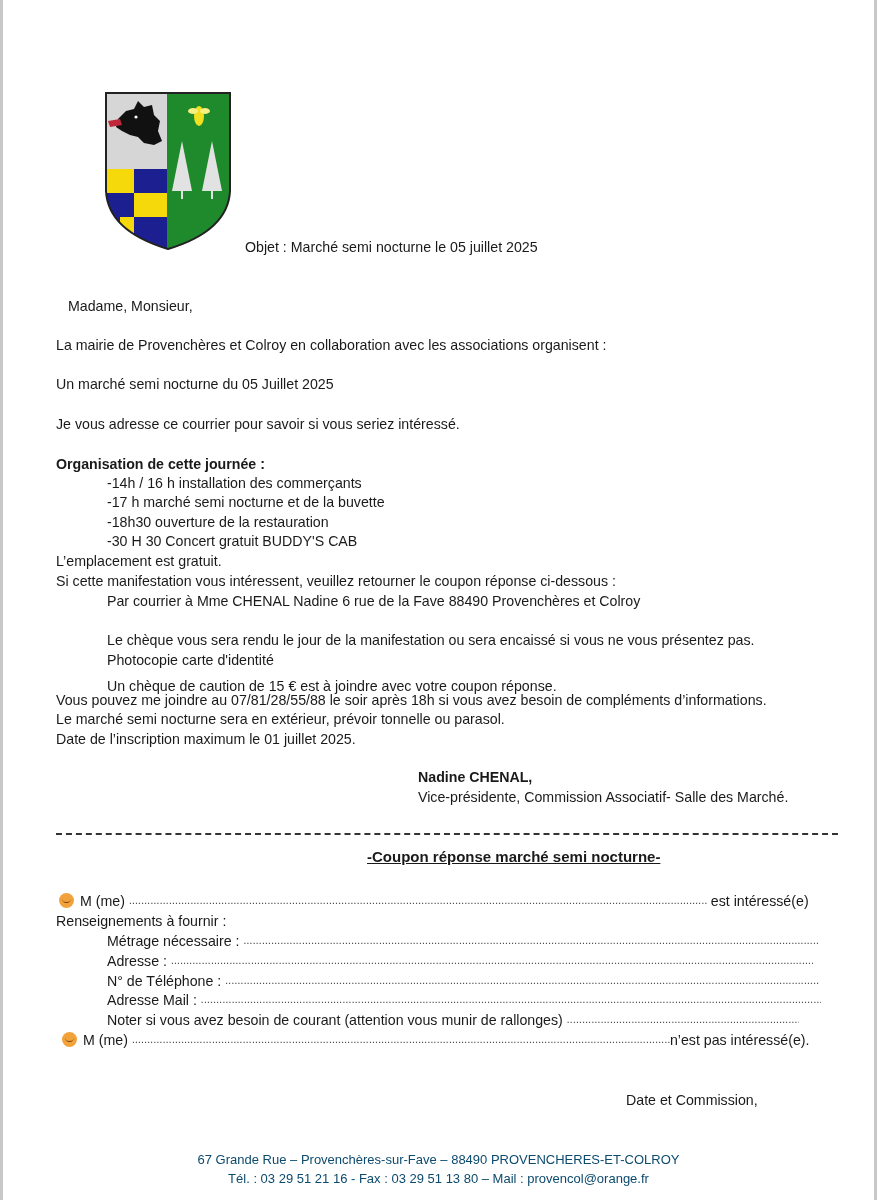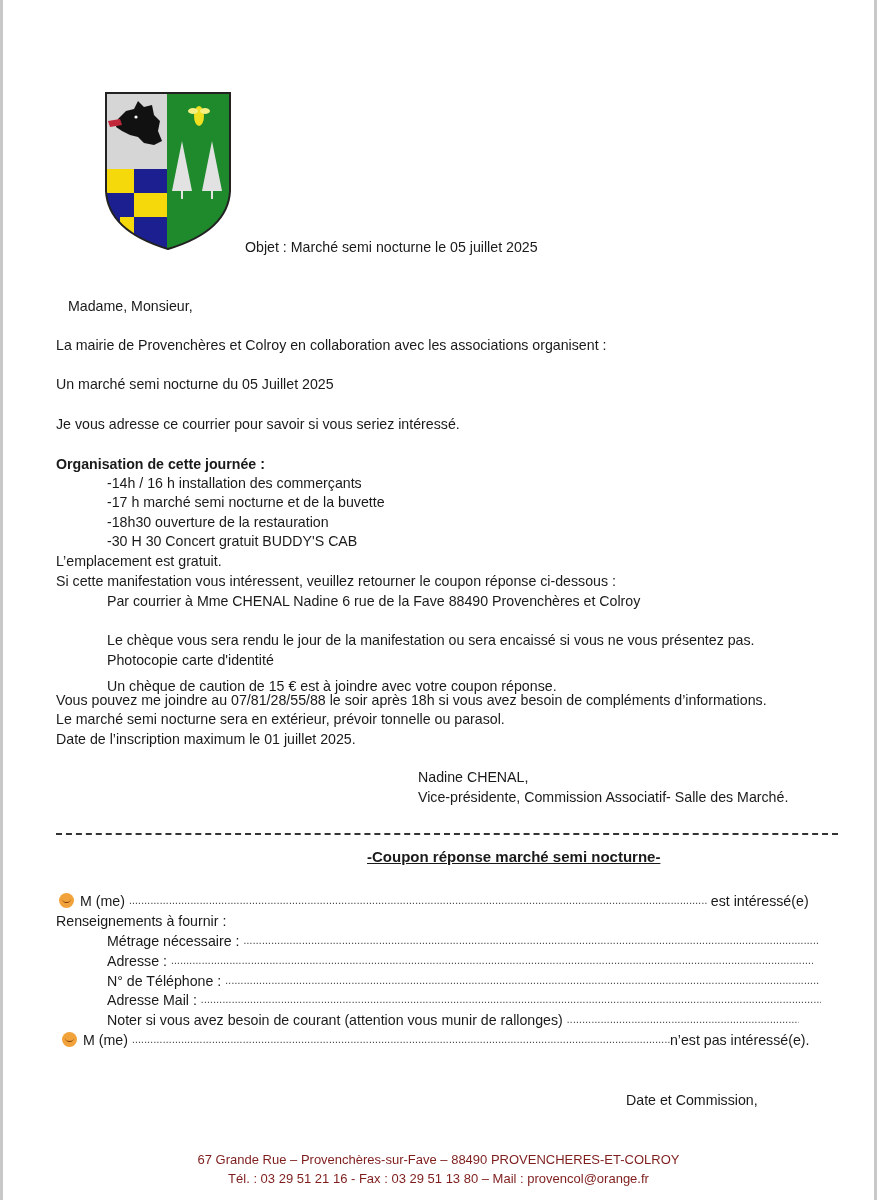--- a/index.html
+++ b/index.html
@@ -13,21 +13,21 @@
   .ind { left: 107px; }
   .dash { position: absolute; left: 56px; top: 833px; width: 782px; height: 0;
           border-top: 2.5px dashed #333; }
   .coupon-title { font-weight: bold; text-decoration: underline; font-size: 15px; }
   .smiley { display: inline-block; width: 15px; height: 15px; border-radius: 50%;
             background: #f2a23a; position: relative; vertical-align: -2px; margin-right: 6px; }
   .smiley::before { content: ""; position: absolute; left: 3px; top: 4px; width: 9px; height: 5px;
             border-bottom: 1.5px solid #7a3b0c; border-radius: 0 0 6px 6px; }
   .dots { display: inline-block; overflow: hidden; vertical-align: bottom; letter-spacing: 0.3px;
           font-size: 10px; color: #333; }
-  .footer { color: #7f1d1d; font-size: 13px; text-align: center; left: 0; width: 877px; }
+  .footer { color: #0c4a6e; font-size: 13px; text-align: center; left: 0; width: 877px; }
 </style>
 </head>
 <body>
 
 <div class="edge-l"></div>
 <div class="edge-r"></div>
 
 <svg class="crest" viewBox="0 0 128 160">
   <defs>
     <clipPath id="shield">
@@ -79,21 +79,21 @@
 <div class="abs" style="left:56px; top:571px;">Si cette manifestation  vous intéressent, veuillez retourner le coupon réponse ci-dessous :</div>
 <div class="abs ind" style="top:591px;">Par courrier à Mme CHENAL Nadine 6 rue de la Fave 88490 Provenchères et Colroy</div>
 <div class="abs ind" style="top:644px;margin-top:32px;">Un chèque de caution de 15 € est à joindre avec votre coupon réponse.</div>
 <div class="abs ind" style="top:630px;">Le chèque vous sera rendu le jour de la manifestation ou sera encaissé si vous ne vous présentez pas.</div>
 <div class="abs ind" style="top:650px;">Photocopie carte d'identité</div>
 
 <div class="abs" style="left:56px; top:690px;">Vous pouvez me joindre au 07/81/28/55/88 le soir après 18h si vous avez besoin de compléments d’informations.</div>
 <div class="abs" style="left:56px; top:709px;">Le marché semi nocturne sera en extérieur, prévoir tonnelle ou parasol.</div>
 <div class="abs" style="left:56px; top:729px;">Date de l’inscription maximum le 01 juillet 2025.</div>
 
-<div class="abs" style="left:418px; top:767px;">Nadine CHENAL,</div>
+<div class="abs" style="left:418px; top:767px;font-weight:bold;">Nadine CHENAL,</div>
 <div class="abs" style="left:418px; top:787px;">Vice-présidente, Commission Associatif- Salle des Marché.</div>
 
 <div class="dash"></div>
 
 <div class="abs coupon-title" style="left:367px; top:847px;">-Coupon réponse marché semi nocturne-</div>
 
 <div class="abs" style="left:59px; top:891px;">
   <span class="smiley"></span><span>M (me)</span>
   <span class="dots" style="width:578px;">..................................................................................................................................................................................................................................................</span>
   <span>est intéressé(e)</span>

